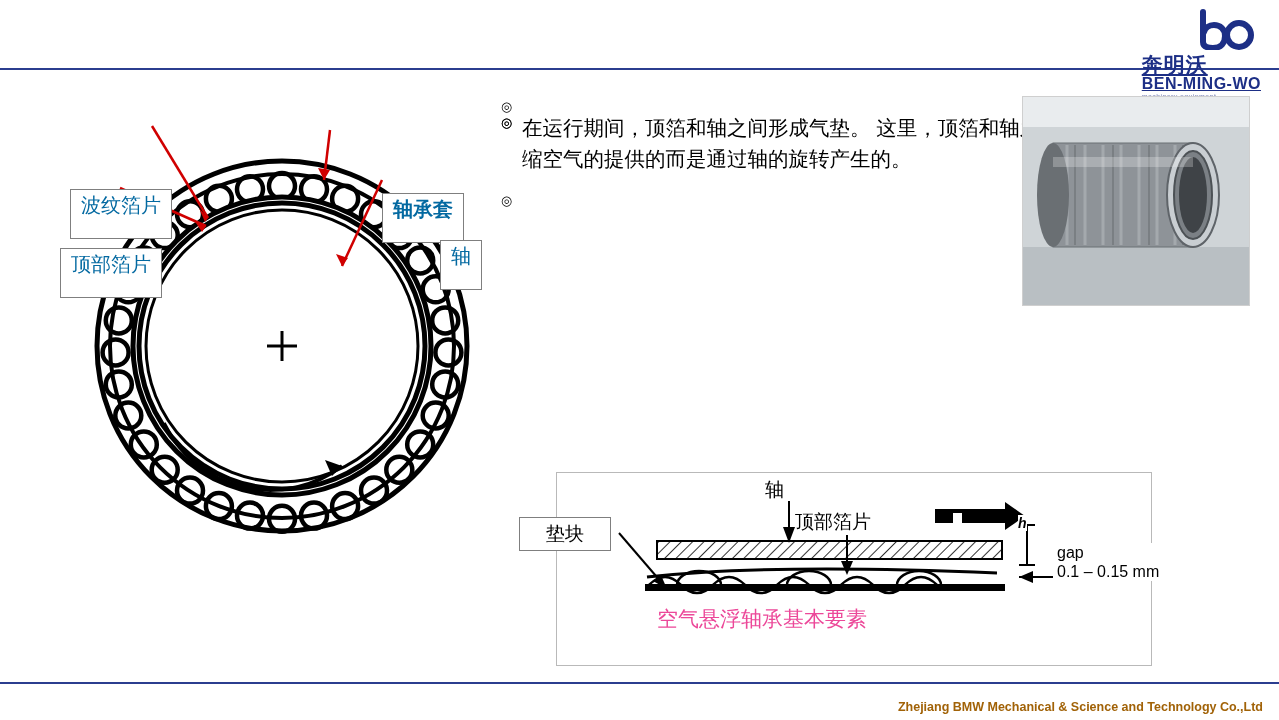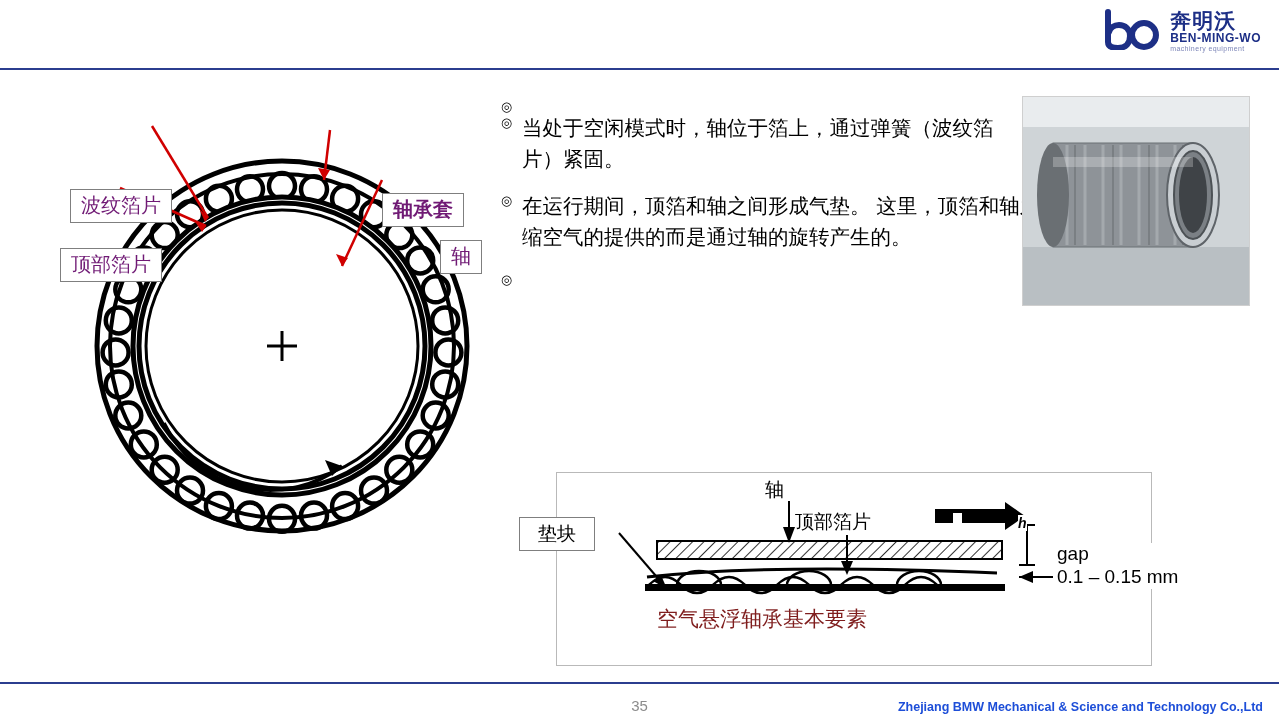--- a/index.html
+++ b/index.html
@@ -43,29 +43,30 @@
   .logo-mark {
     display: inline-block;
     vertical-align: middle;
     margin-right: 6px;
   }
   .logo-text {
     display: inline-block;
     vertical-align: middle;
     text-align: left;
     line-height: 1.05;
+    text-decoration: underline;
   }
   .logo-cn {
     font-size: 21px;
     font-weight: bold;
     color: #1d2f86;
     letter-spacing: 1px;
   }
   .logo-en {
-    font-size: 12px;
+    font-size: 16px;
     font-weight: bold;
     color: #1d2f86;
     letter-spacing: 0.5px;
   }
   .logo-sub {
     font-size: 7px;
     color: #7d86b8;
     letter-spacing: 0.4px;
   }
 
@@ -86,40 +87,40 @@
     text-align: center;
     font-size: 15px;
     color: #8c8c8c;
   }
   .footer-company {
     position: absolute;
     bottom: 6px;
     right: 16px;
     font-size: 12.5px;
     font-weight: bold;
-    color: #1d4ed8;
+    color: #a16207;
   }
 
   
   .drawing {
     position: absolute;
     left: 42px;
     top: 88px;
     width: 460px;
     height: 470px;
   }
   .drawing svg { display: block; }
 
   .callout {
     position: absolute;
     background: #ffffff;
     border: 1px solid #7f7f7f;
     font-size: 20px;
-    color: #701a75;
-    padding: 4px 10px 6px 10px;
+    color: #0369a1;
+    padding: 4px 10px 22px 10px;
     white-space: nowrap;
     line-height: 1.1;
   }
   #cal-wave { left: 28px; top: 101px; }
   #cal-top  { left: 18px; top: 160px; }
   #cal-sleeve { left: 340px; top: 105px; font-weight: bold; }
   #cal-shaft  { left: 398px; top: 152px; }
 
   
   .bullets {
@@ -172,34 +173,34 @@
     height: 192px;
     background: #ffffff;
     border: 1px solid #b9b9b9;
   }
   .panel svg { display: block; }
   .panel-caption {
     position: absolute;
     left: 100px;
     top: 132px;
     font-size: 21px;
-    color: #7f1d1d;
+    color: #ec4899;
   }
   .panel-label {
     position: absolute;
     font-size: 19px;
     color: #000;
     background: #fff;
     white-space: nowrap;
   }
   #lbl-shaft2 { left: 208px; top: 4px; }
   #lbl-topfoil { left: 238px; top: 36px; }
-  #lbl-pad { left: -38px; top: 44px; border: 1px solid #7f7f7f; padding: 3px 18px; }
+  #lbl-pad { left: -38px; top: 44px; border: 1px solid #7f7f7f; padding: 3px 26px; }
   #lbl-gap {
-    left: 500px; top: 70px; font-size: 19px; line-height: 1.2;
+    left: 500px; top: 70px; font-size: 16px; line-height: 1.2;
   }
   #lbl-h { left: 461px; top: 42px; font-size: 14px; font-weight: bold; font-style: italic; }
   #lbl-u { left: 396px; top: 40px; font-size: 14px; font-weight: bold; font-style: italic; color: #fff; }
 </style>
 </head>
 <body>
 
 <div class="slide">
 
   <div class="header-rule"></div>
@@ -304,21 +305,20 @@
     <div class="callout" id="cal-sleeve">轴承套</div>
     <div class="callout" id="cal-shaft">轴</div>
   </div>
 
   <div class="bullets">
     <div class="bullet">
       <span class="marker">◎</span>
     </div>
     <div class="bullet">
       <span class="marker">◎</span>
-      <span>当处于空闲模式时，轴位于箔上，通过弹簧（波纹箔片）紧固。</span>
     </div>
     <div class="bullet wide">
       <span class="marker">◎</span>
       <span>在运行期间，顶箔和轴之间形成气垫。 这里，顶箔和轴之间形成的气隙不是由压缩空气的提供的而是通过轴的旋转产生的。</span>
     </div>
     <div class="bullet wide2">
       <span class="marker">◎</span>
     </div>
   </div>
 
@@ -418,16 +418,15 @@
     <div class="panel-label" id="lbl-u">u</div>
     <div class="panel-label" id="lbl-h">h</div>
     <div class="panel-label" id="lbl-gap">
       <div>gap</div>
       <div>0.1 – 0.15 mm</div>
     </div>
     <div class="panel-caption">空气悬浮轴承基本要素</div>
   </div>
 
   <div class="footer-rule"></div>
-  <div class="footer-page">35</div>
   <div class="footer-company">Zhejiang BMW Mechanical &amp; Science and Technology Co.,Ltd</div>
 
 </div>
 
 </body></html>

